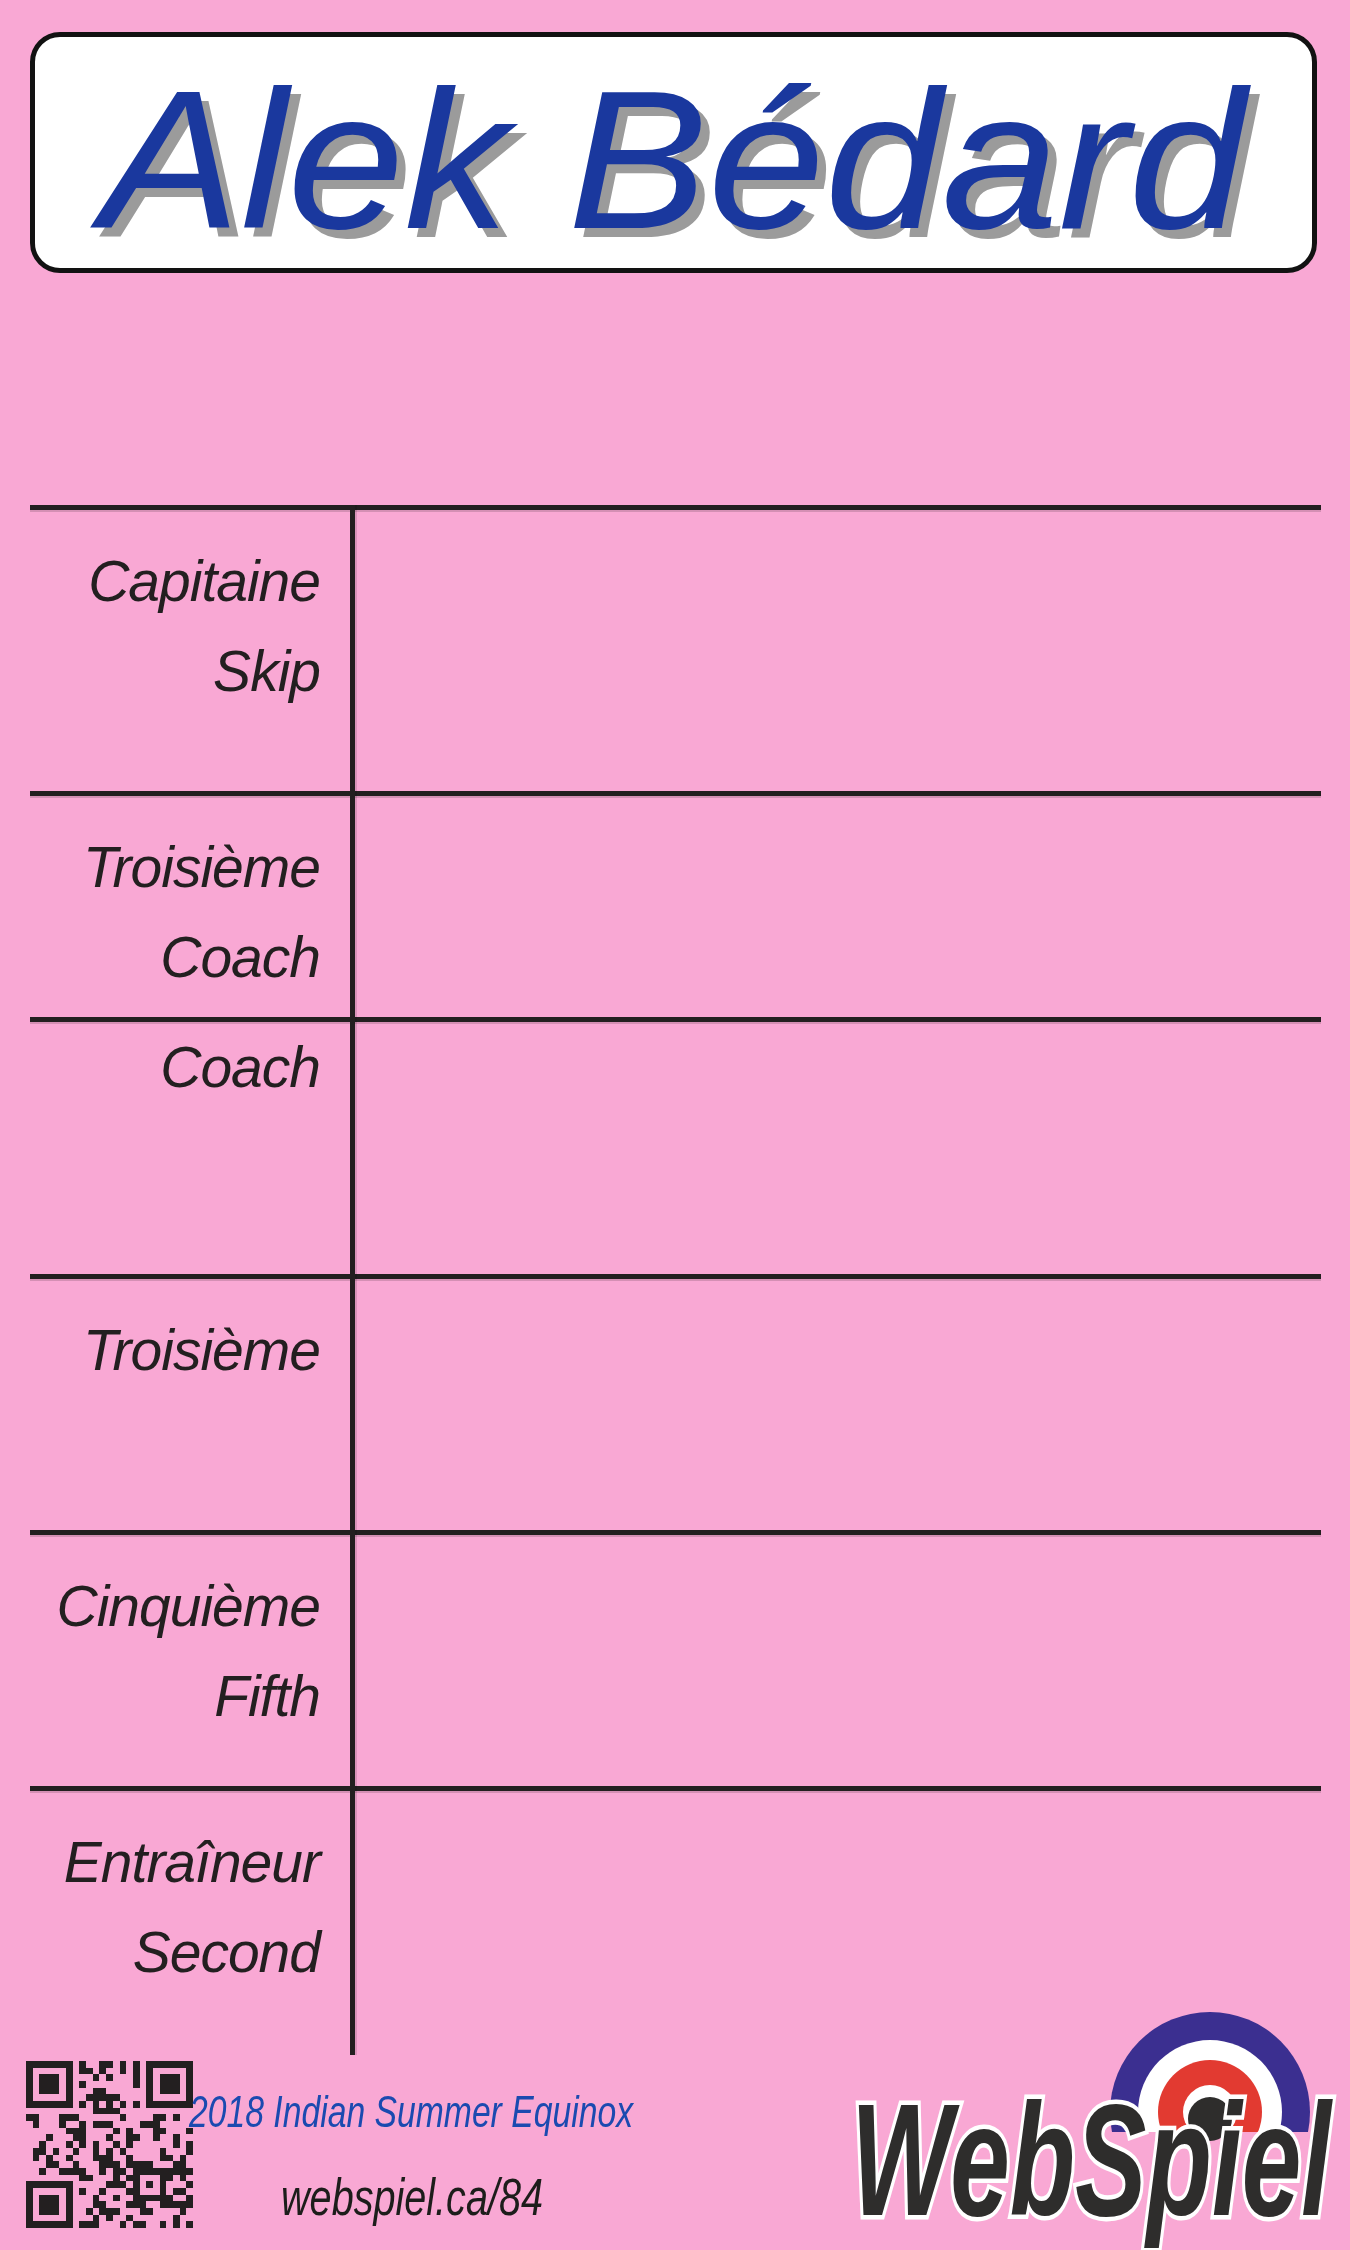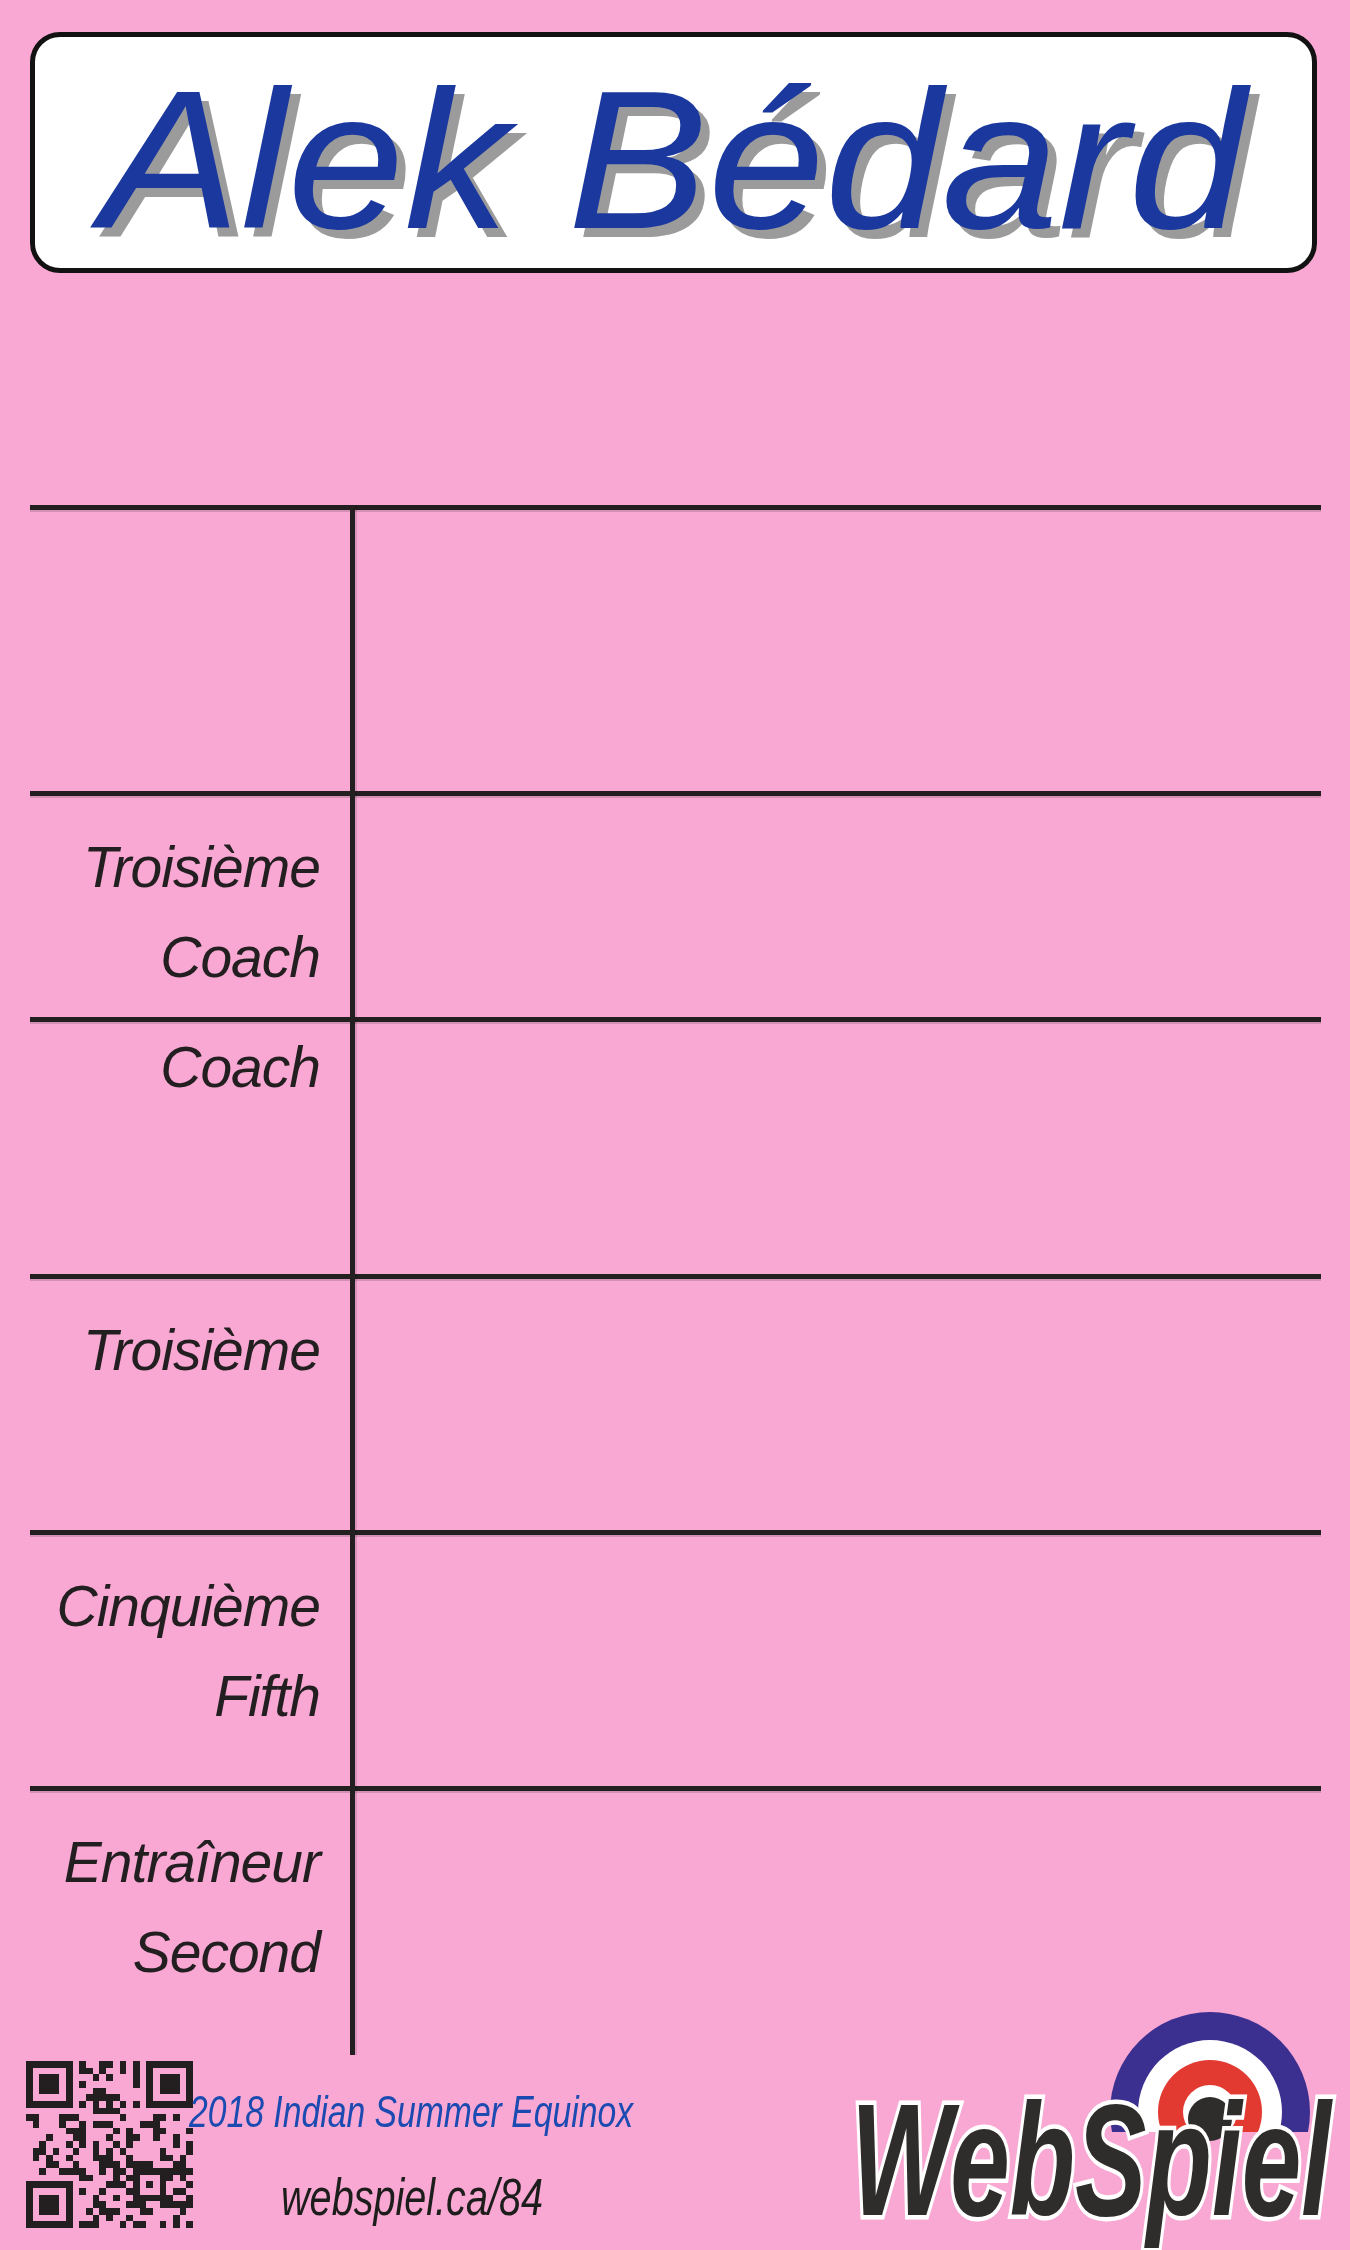--- a/index.html
+++ b/index.html
@@ -46,20 +46,24 @@
 
   <div id="title-box"></div>
   <svg id="title-svg" viewBox="0 0 1287 243">
     <text x="652" y="207" text-anchor="middle" font-size="196" textLength="1145" lengthAdjust="spacingAndGlyphs" style="fill:var(--title-shadow)">Alek Bédard</text>
     <text x="643" y="198" text-anchor="middle" font-size="196" textLength="1145" lengthAdjust="spacingAndGlyphs" style="fill:var(--title-blue)">Alek Bédard</text>
   </svg>
 
   <div id="roster">
       <div class="row" style="top: 505px;">
         <div class="hline"></div>
+        <div class="labels">
+          <div class="fr">Capitaine</div>
+          <div class="en">Skip</div>
+        </div>
         <div class="cell"></div>
       </div>
       <div class="row" style="top: 791px;">
         <div class="hline"></div>
         <div class="labels">
           <div class="fr">Troisième</div>
           <div class="en">Coach</div>
         </div>
         <div class="cell"></div>
       </div>

